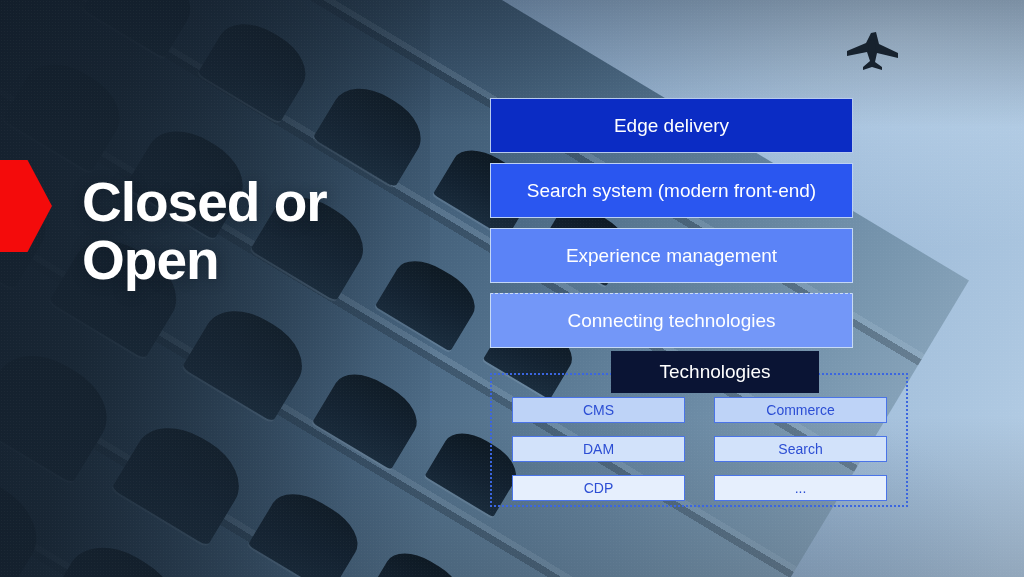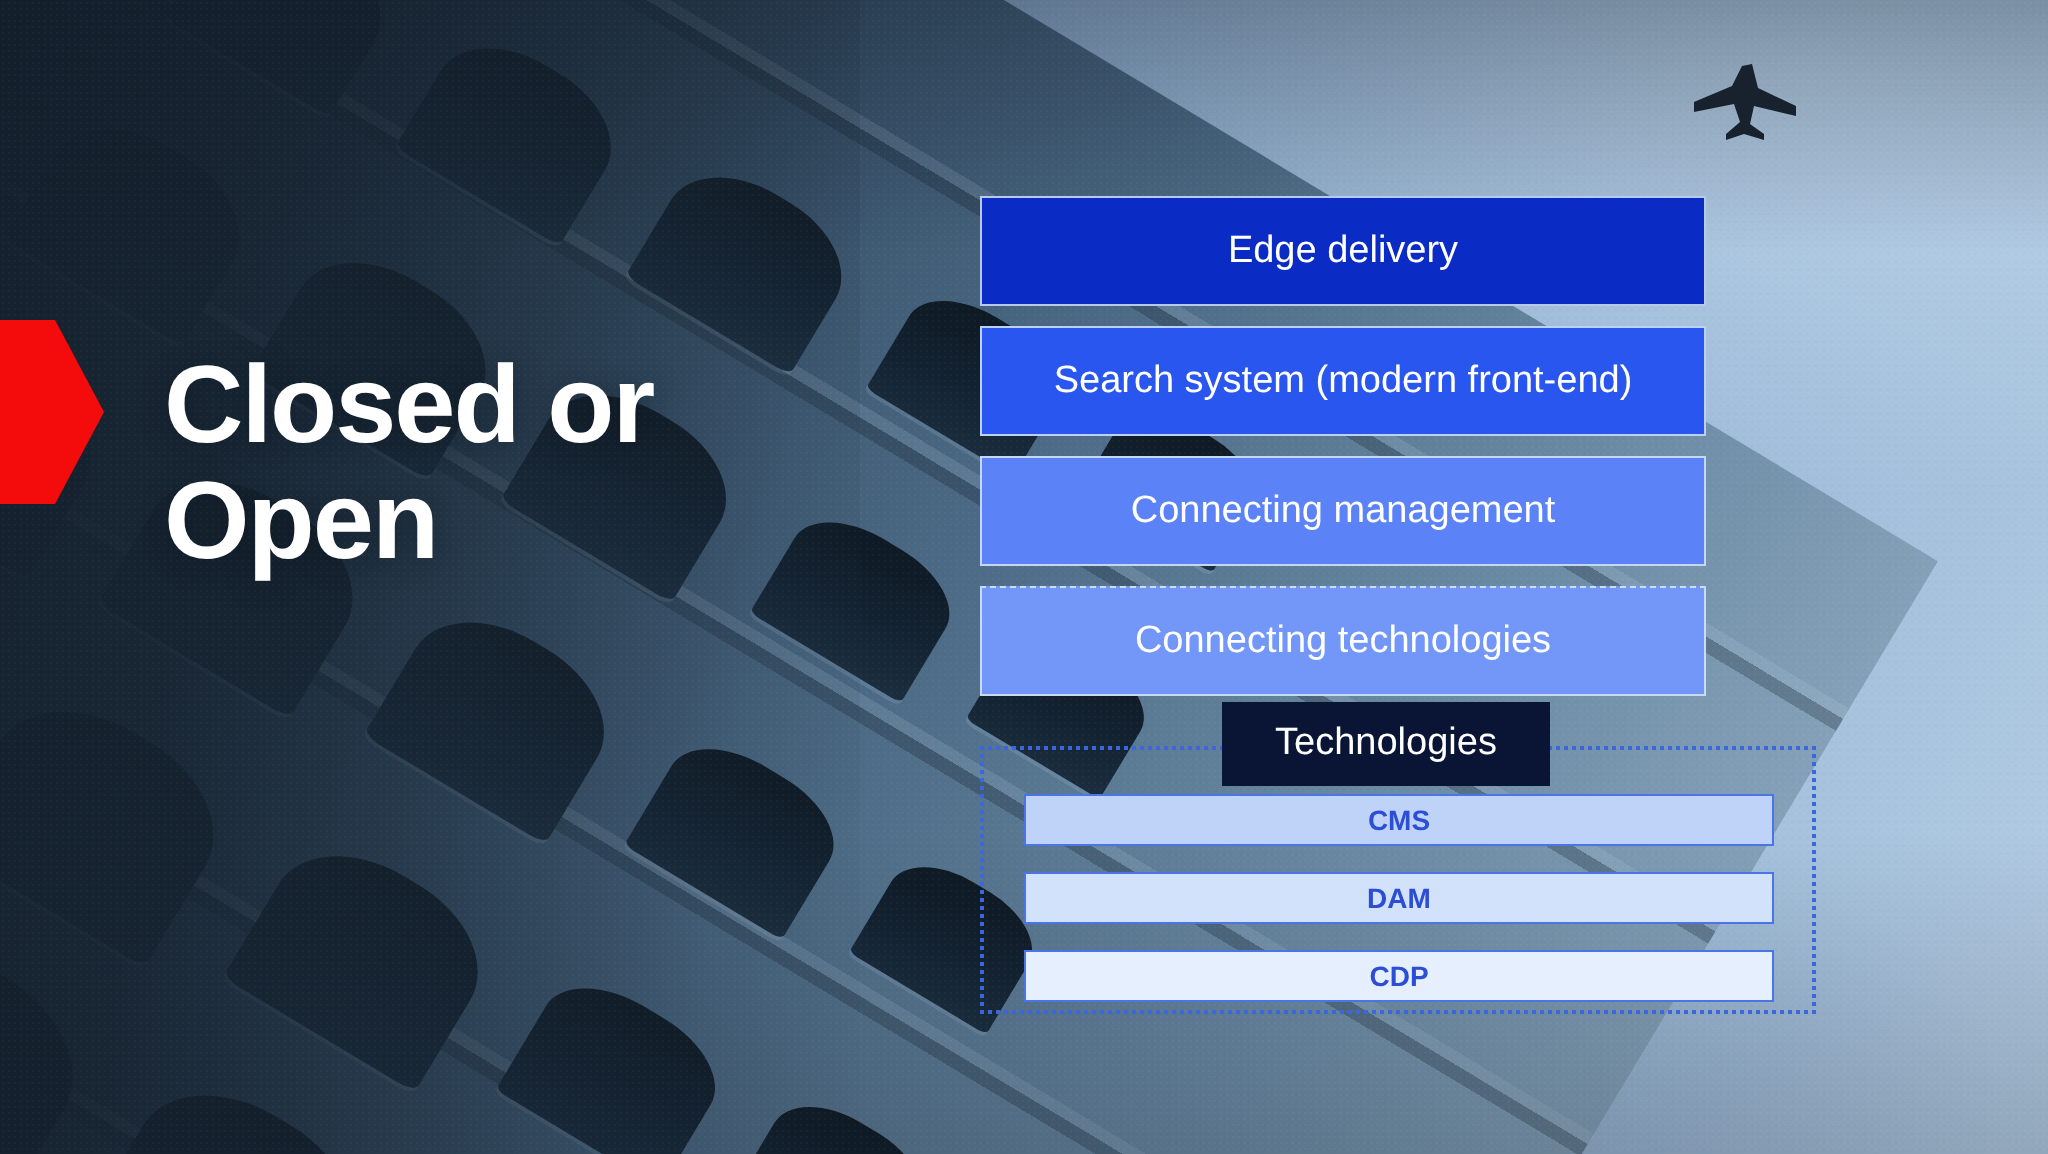--- a/index.html
+++ b/index.html
@@ -175,37 +175,36 @@
     top: 373px;
     width: 418px;
     height: 134px;
     border: 2px dotted #3b66e0;
     box-sizing: border-box;
   }
   .tech-badge {
     position: absolute;
     left: 611px;
     top: 351px;
-    width: 164px;
+    width: 208px;
     height: 42px;
     background: #0a1434;
     color: #ffffff;
     font-size: 19px;
     display: flex;
     align-items: center;
     justify-content: center;
   }
   .tech-grid {
     position: absolute;
     left: 512px;
     top: 397px;
     width: 375px;
     display: flex;
     gap: 29px;
-    font-weight: bold;
   }
   .tech-col { flex: 1; }
   .chip {
     height: 26px;
     margin-bottom: 13px;
     display: flex;
     align-items: center;
     justify-content: center;
     font-size: 14px;
     color: #2c4ed4;
@@ -272,21 +271,21 @@
 Open</div>
 
   <div class="stack">
     <div class="layer-bar" style="background:#0b2cc4;">
       <span>Edge delivery</span>
     </div>
     <div class="layer-bar" style="background:#2a56f0;">
       <span>Search system (modern front-end)</span>
     </div>
     <div class="layer-bar" style="background:#5b83f7;">
-      <span>Connecting management</span>
+      <span>Experience management</span>
     </div>
     <div class="layer-bar dashed-top" style="background:#7397f8;">
       <span>Connecting technologies</span>
     </div>
   </div>
 
   <div class="tech-zone"></div>
 
   <div class="tech-badge">
     <span>Technologies</span>
@@ -297,15 +296,26 @@
       <div class="chip" style="background:#bed3f7;">
         <span>CMS</span>
       </div>
       <div class="chip" style="background:#d2e2fa;">
         <span>DAM</span>
       </div>
       <div class="chip" style="background:#e6effd;">
         <span>CDP</span>
       </div>
     </div>
+    <div class="tech-col">
+      <div class="chip" style="background:#bed3f7;">
+        <span>Commerce</span>
+      </div>
+      <div class="chip" style="background:#d2e2fa;">
+        <span>Search</span>
+      </div>
+      <div class="chip" style="background:#e6effd;">
+        <span>...</span>
+      </div>
+    </div>
   </div>
 
 </div>
 
 </body></html>

